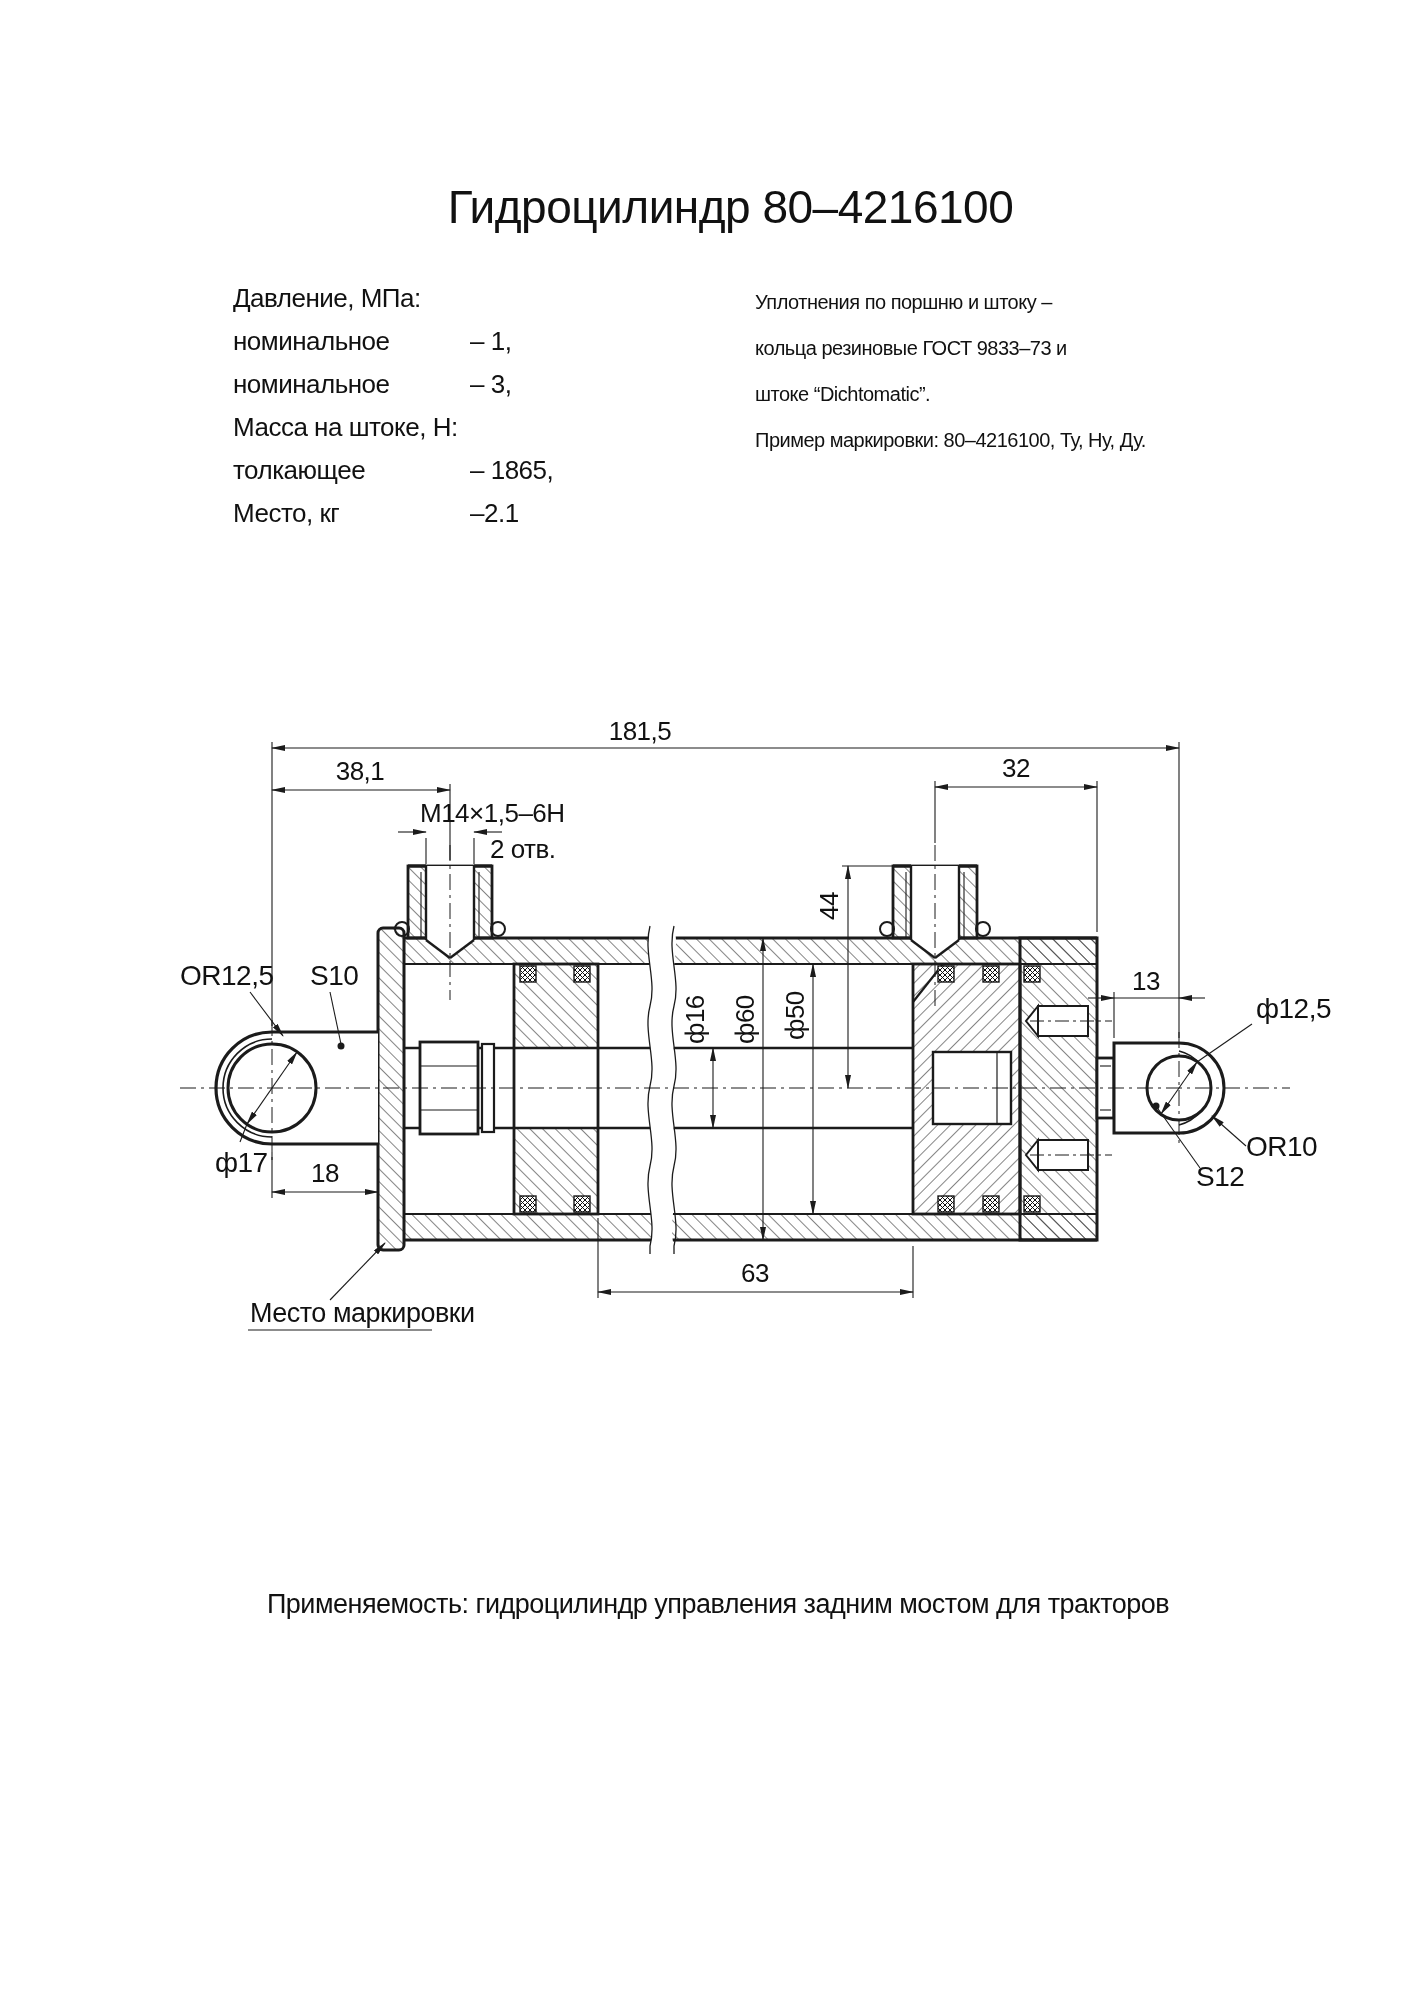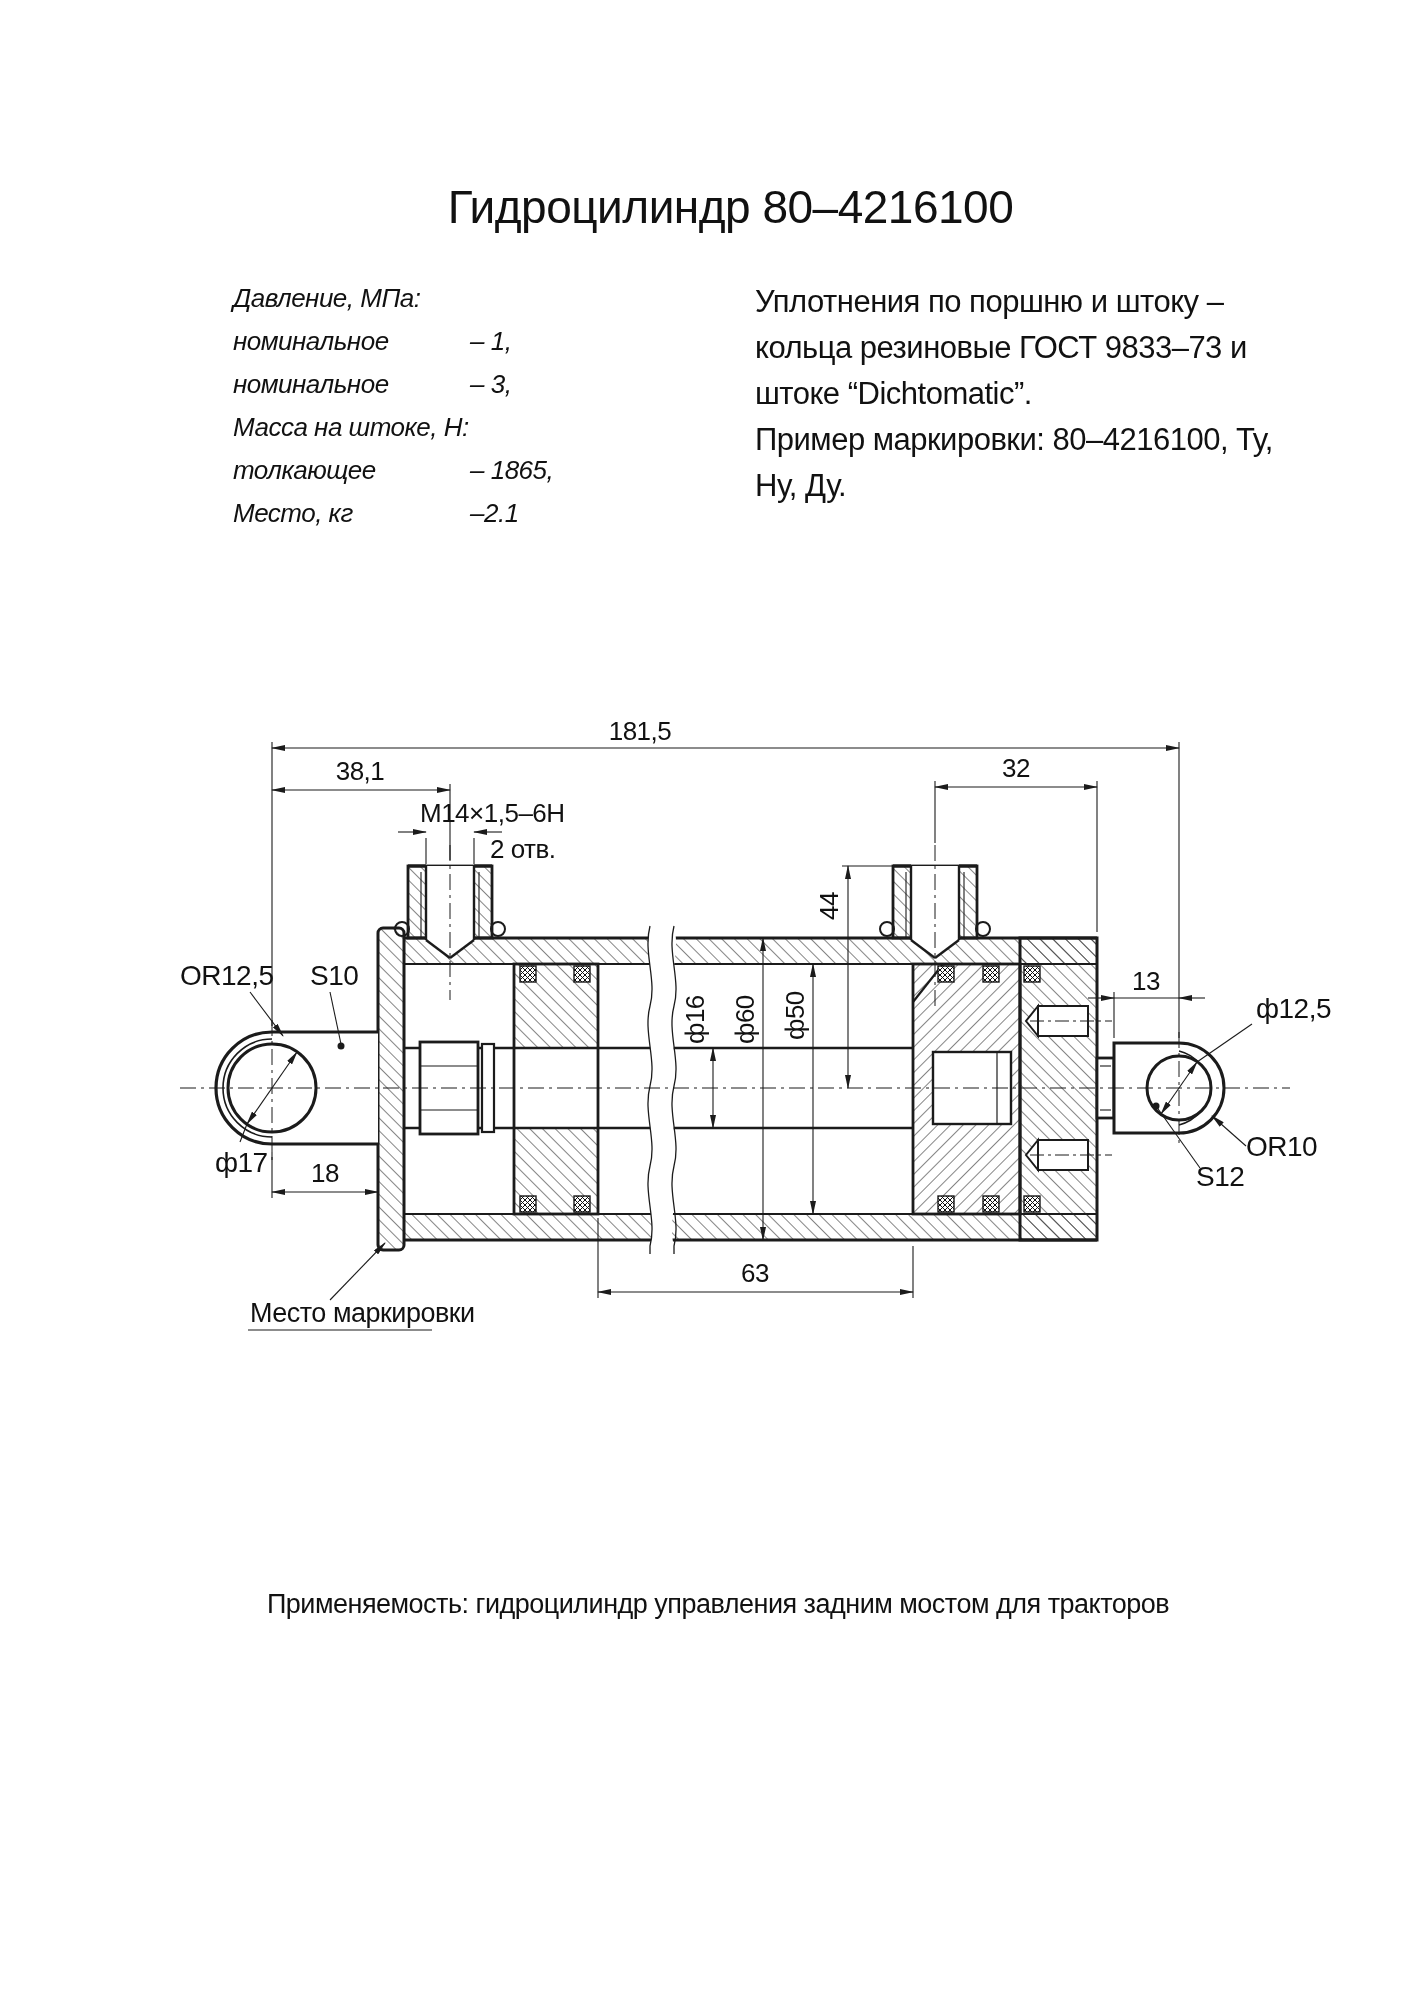--- a/index.html
+++ b/index.html
@@ -5,25 +5,25 @@
   html,body{margin:0;padding:0;}
   body{
     width:1413px;height:2000px;background:#ffffff;position:relative;
     font-family:"Liberation Sans",sans-serif;color:#111;
     letter-spacing:-0.5px;
   }
   .page-title{
     position:absolute;left:0;top:180px;width:1413px;text-align:center;
     font-size:46px;font-weight:normal;margin-left:24px;
   }
-  .specs{position:absolute;left:233px;top:283px;font-size:26px;font-style:italic;}
+  .specs{position:absolute;left:233px;top:283px;font-size:26px;}
   .spec-row{display:flex;height:43px;align-items:flex-start;}
   .spec-label{width:237px;}
   .spec-value{white-space:nowrap;}
-  .notes{position:absolute;left:755px;top:279px;font-size:31px;line-height:46px;width:540px;}
+  .notes{position:absolute;left:755px;top:279px;font-size:20px;line-height:46px;width:540px;}
   .application{position:absolute;left:218px;top:1583px;font-size:27px;line-height:42px;width:1000px;text-align:center;}
   svg.drawing{position:absolute;left:0;top:0;}
   svg.drawing text{font-family:"Liberation Sans",sans-serif;fill:#111;letter-spacing:-0.5px;}
   .dim{font-size:26px;}
   .lbl{font-size:28px;}
 </style>
 </head>
 <body>
 
 <div class="page-title">Гидроцилиндр 80–4216100</div>

